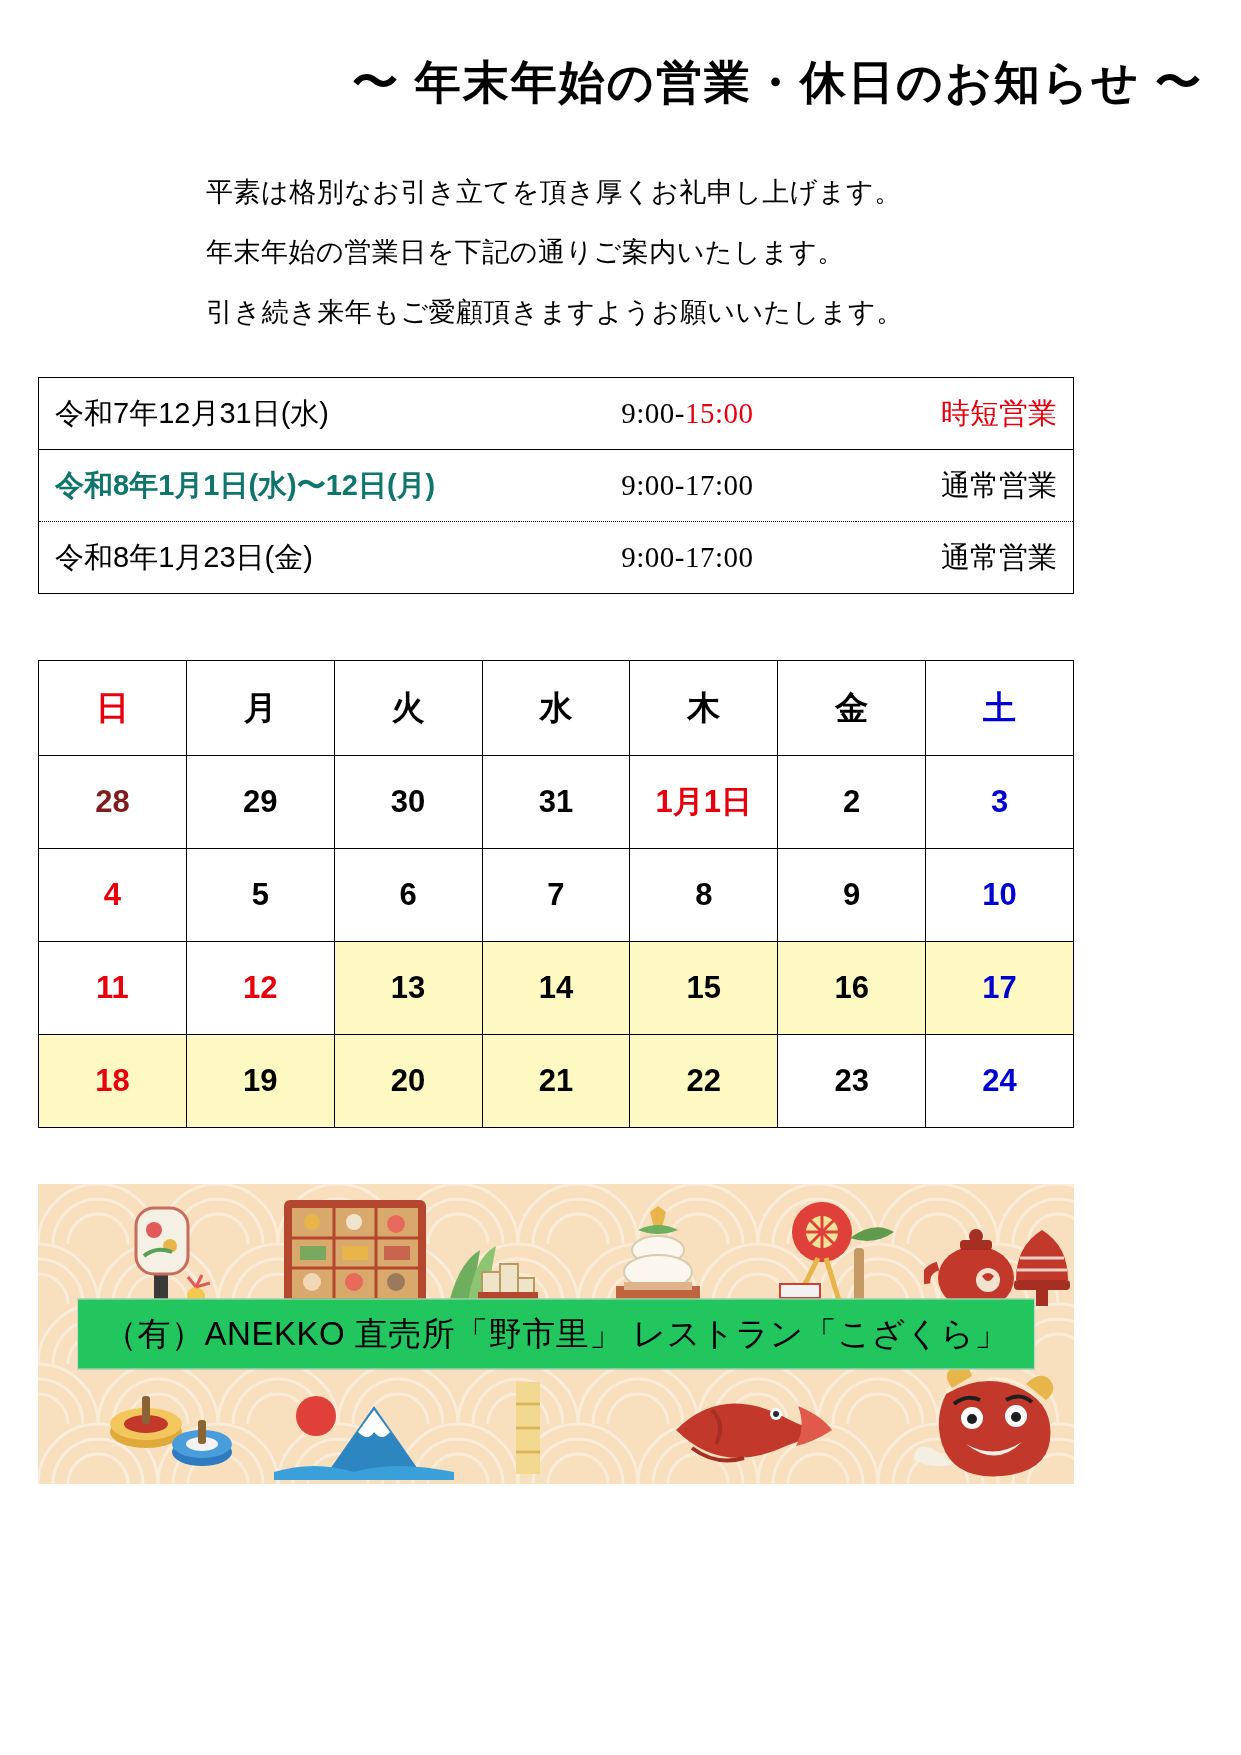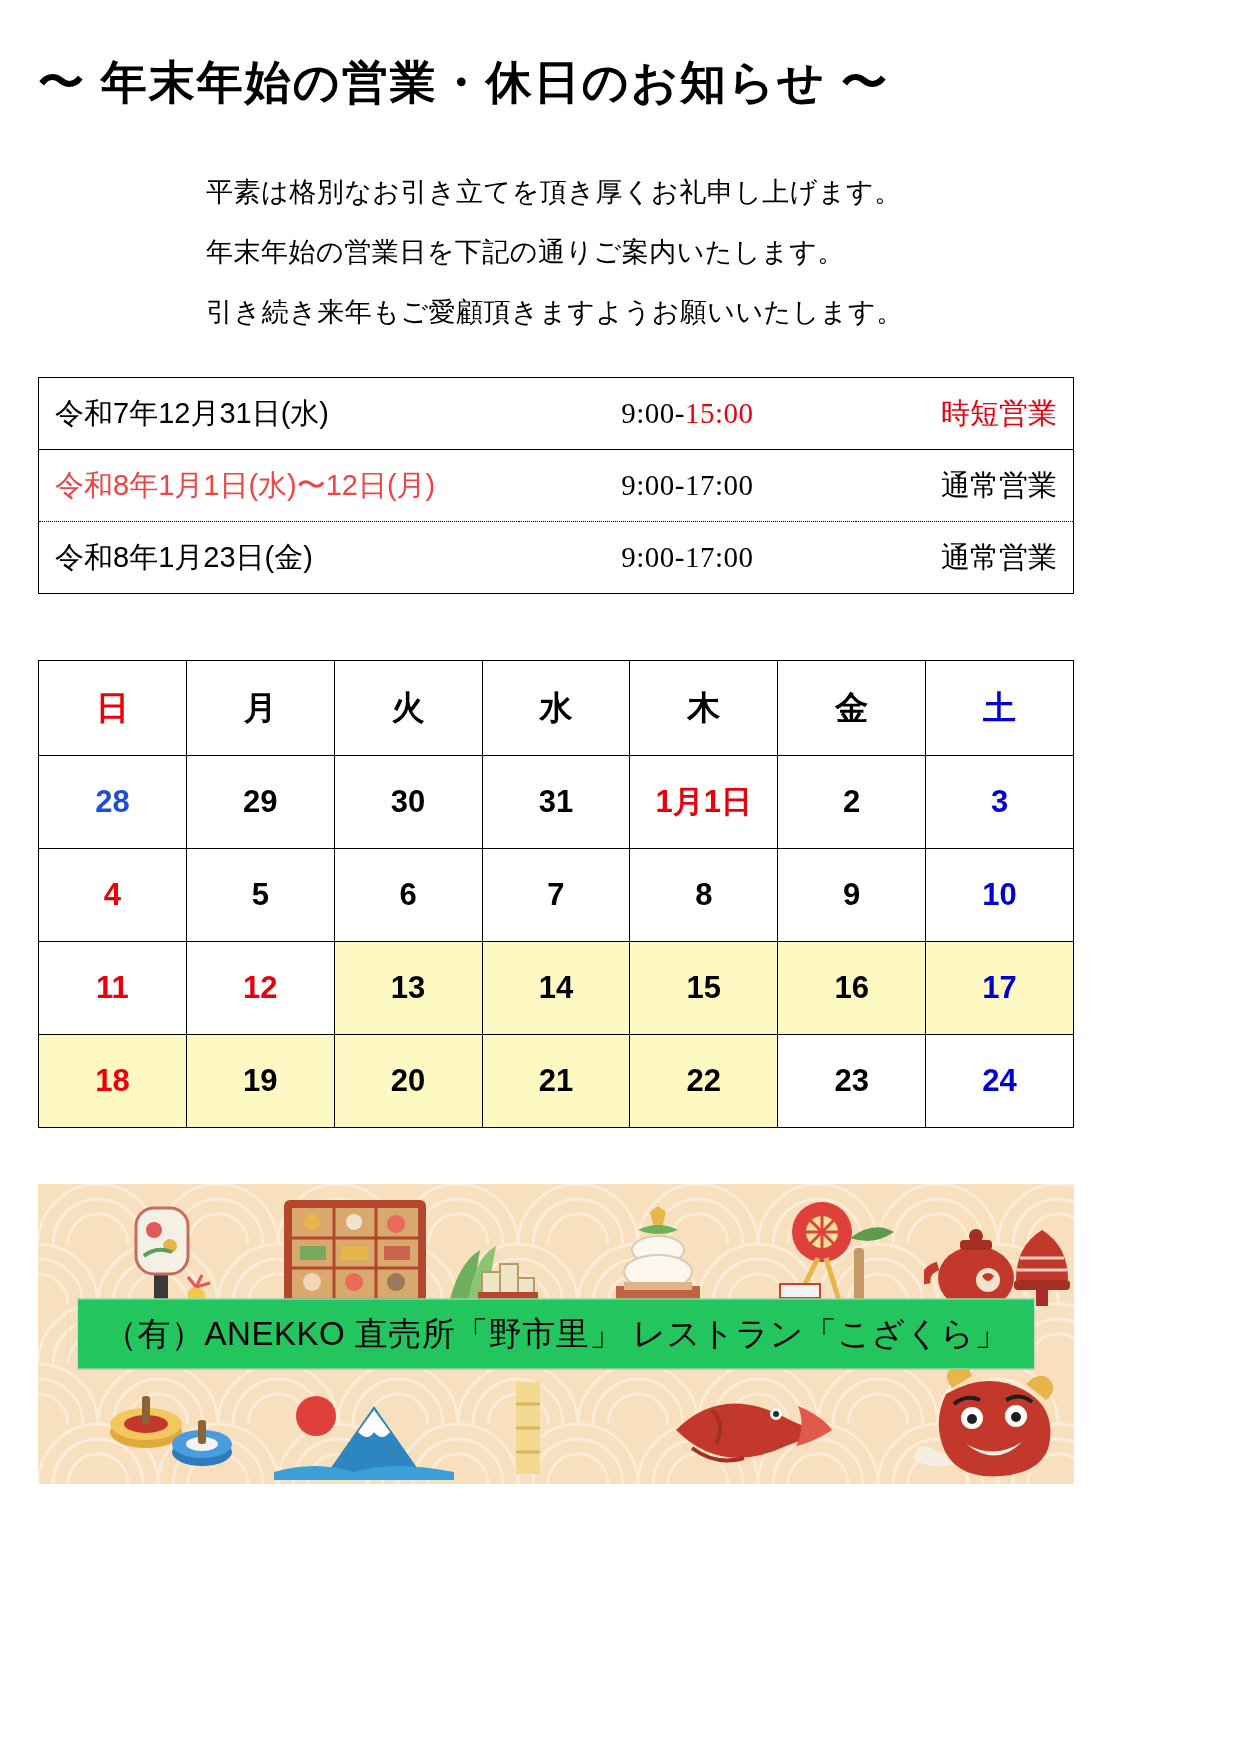--- a/index.html
+++ b/index.html
@@ -18,21 +18,21 @@
   .page {
     width: 1241px;
     height: 1755px;
     position: relative;
     box-sizing: border-box;
     padding: 0 38px;
   }
 
   
   .title {
-    text-align: left;
+    text-align: right;
     font-size: 46px;
     font-weight: 700;
     letter-spacing: 2px;
     margin-top: 52px;
     white-space: nowrap;
   }
 
   
   .intro {
     margin-top: 62px;
@@ -135,21 +135,21 @@
   </div>
 
   <table class="schedule">
     <tbody id="schedule-body">
         <tr>
           <td class="col-date sep-solid" style="color: rgb(0, 0, 0);">令和7年12月31日(水)</td>
           <td class="col-time sep-solid"><span>9:00-</span><span style="color: rgb(232, 0, 13);">15:00</span></td>
           <td class="col-note sep-solid" style="color: rgb(232, 0, 13);">時短営業</td>
         </tr>
         <tr>
-          <td class="col-date sep-dotted" style="color: #ef4444;">令和8年1月1日(水)〜12日(月)</td>
+          <td class="col-date sep-dotted" style="color: #0f766e; font-weight: bold;">令和8年1月1日(水)〜12日(月)</td>
           <td class="col-time sep-dotted"><span>9:00-</span><span style="color: rgb(0, 0, 0);">17:00</span></td>
           <td class="col-note sep-dotted" style="color: rgb(0, 0, 0);">通常営業</td>
         </tr>
         <tr>
           <td class="col-date " style="color: rgb(0, 0, 0);">令和8年1月23日(金)</td>
           <td class="col-time "><span>9:00-</span><span style="color: rgb(0, 0, 0);">17:00</span></td>
           <td class="col-note " style="color: rgb(0, 0, 0);">通常営業</td>
         </tr>
       </tbody>
   </table>
@@ -161,21 +161,21 @@
           <th style="color: rgb(0, 0, 0);">月</th>
           <th style="color: rgb(0, 0, 0);">火</th>
           <th style="color: rgb(0, 0, 0);">水</th>
           <th style="color: rgb(0, 0, 0);">木</th>
           <th style="color: rgb(0, 0, 0);">金</th>
           <th style="color: rgb(0, 0, 208);">土</th>
         </tr>
     </thead>
     <tbody id="calendar-body">
         <tr>
-          <td style="color: #1d4ed8;">28</td>
+          <td style="color: #7f1d1d;">28</td>
           <td style="color: rgb(0, 0, 0);">29</td>
           <td style="color: rgb(0, 0, 0);">30</td>
           <td style="color: rgb(0, 0, 0);">31</td>
           <td style="color: rgb(232, 0, 13);">1月1日</td>
           <td style="color: rgb(0, 0, 0);">2</td>
           <td style="color: rgb(0, 0, 208);">3</td>
         </tr>
         <tr>
           <td style="color: rgb(232, 0, 13);">4</td>
           <td style="color: rgb(0, 0, 0);">5</td>

